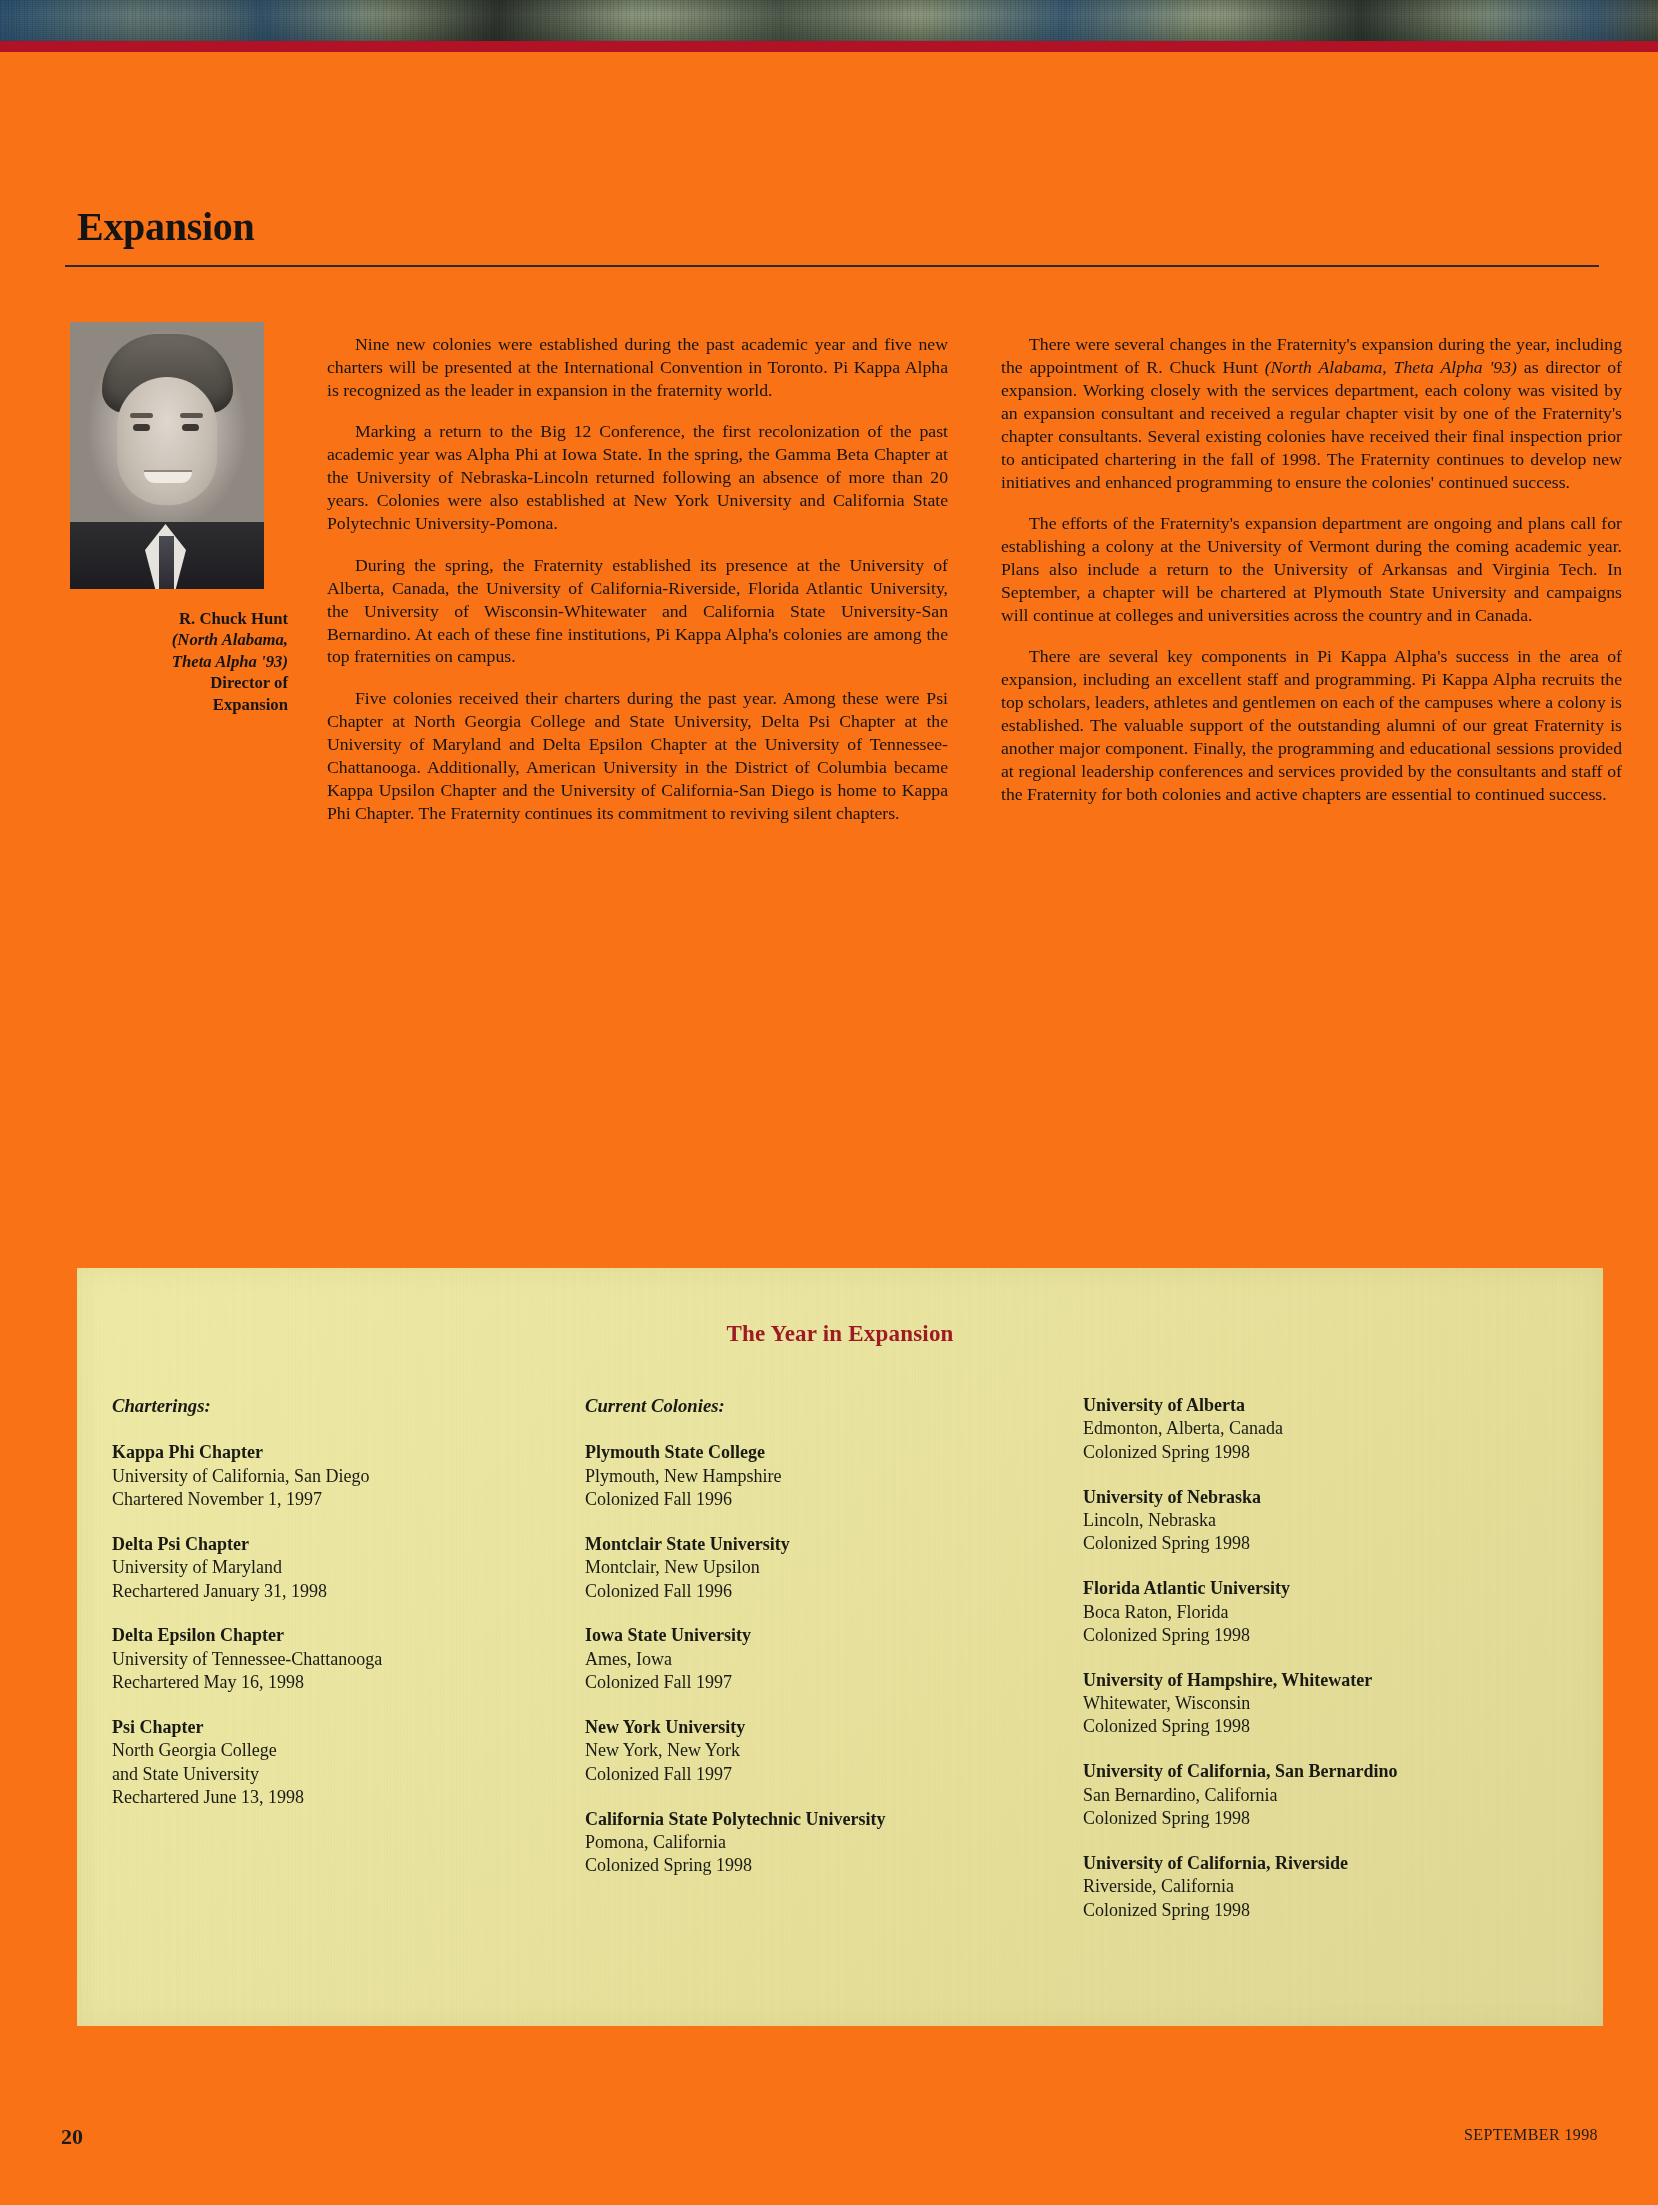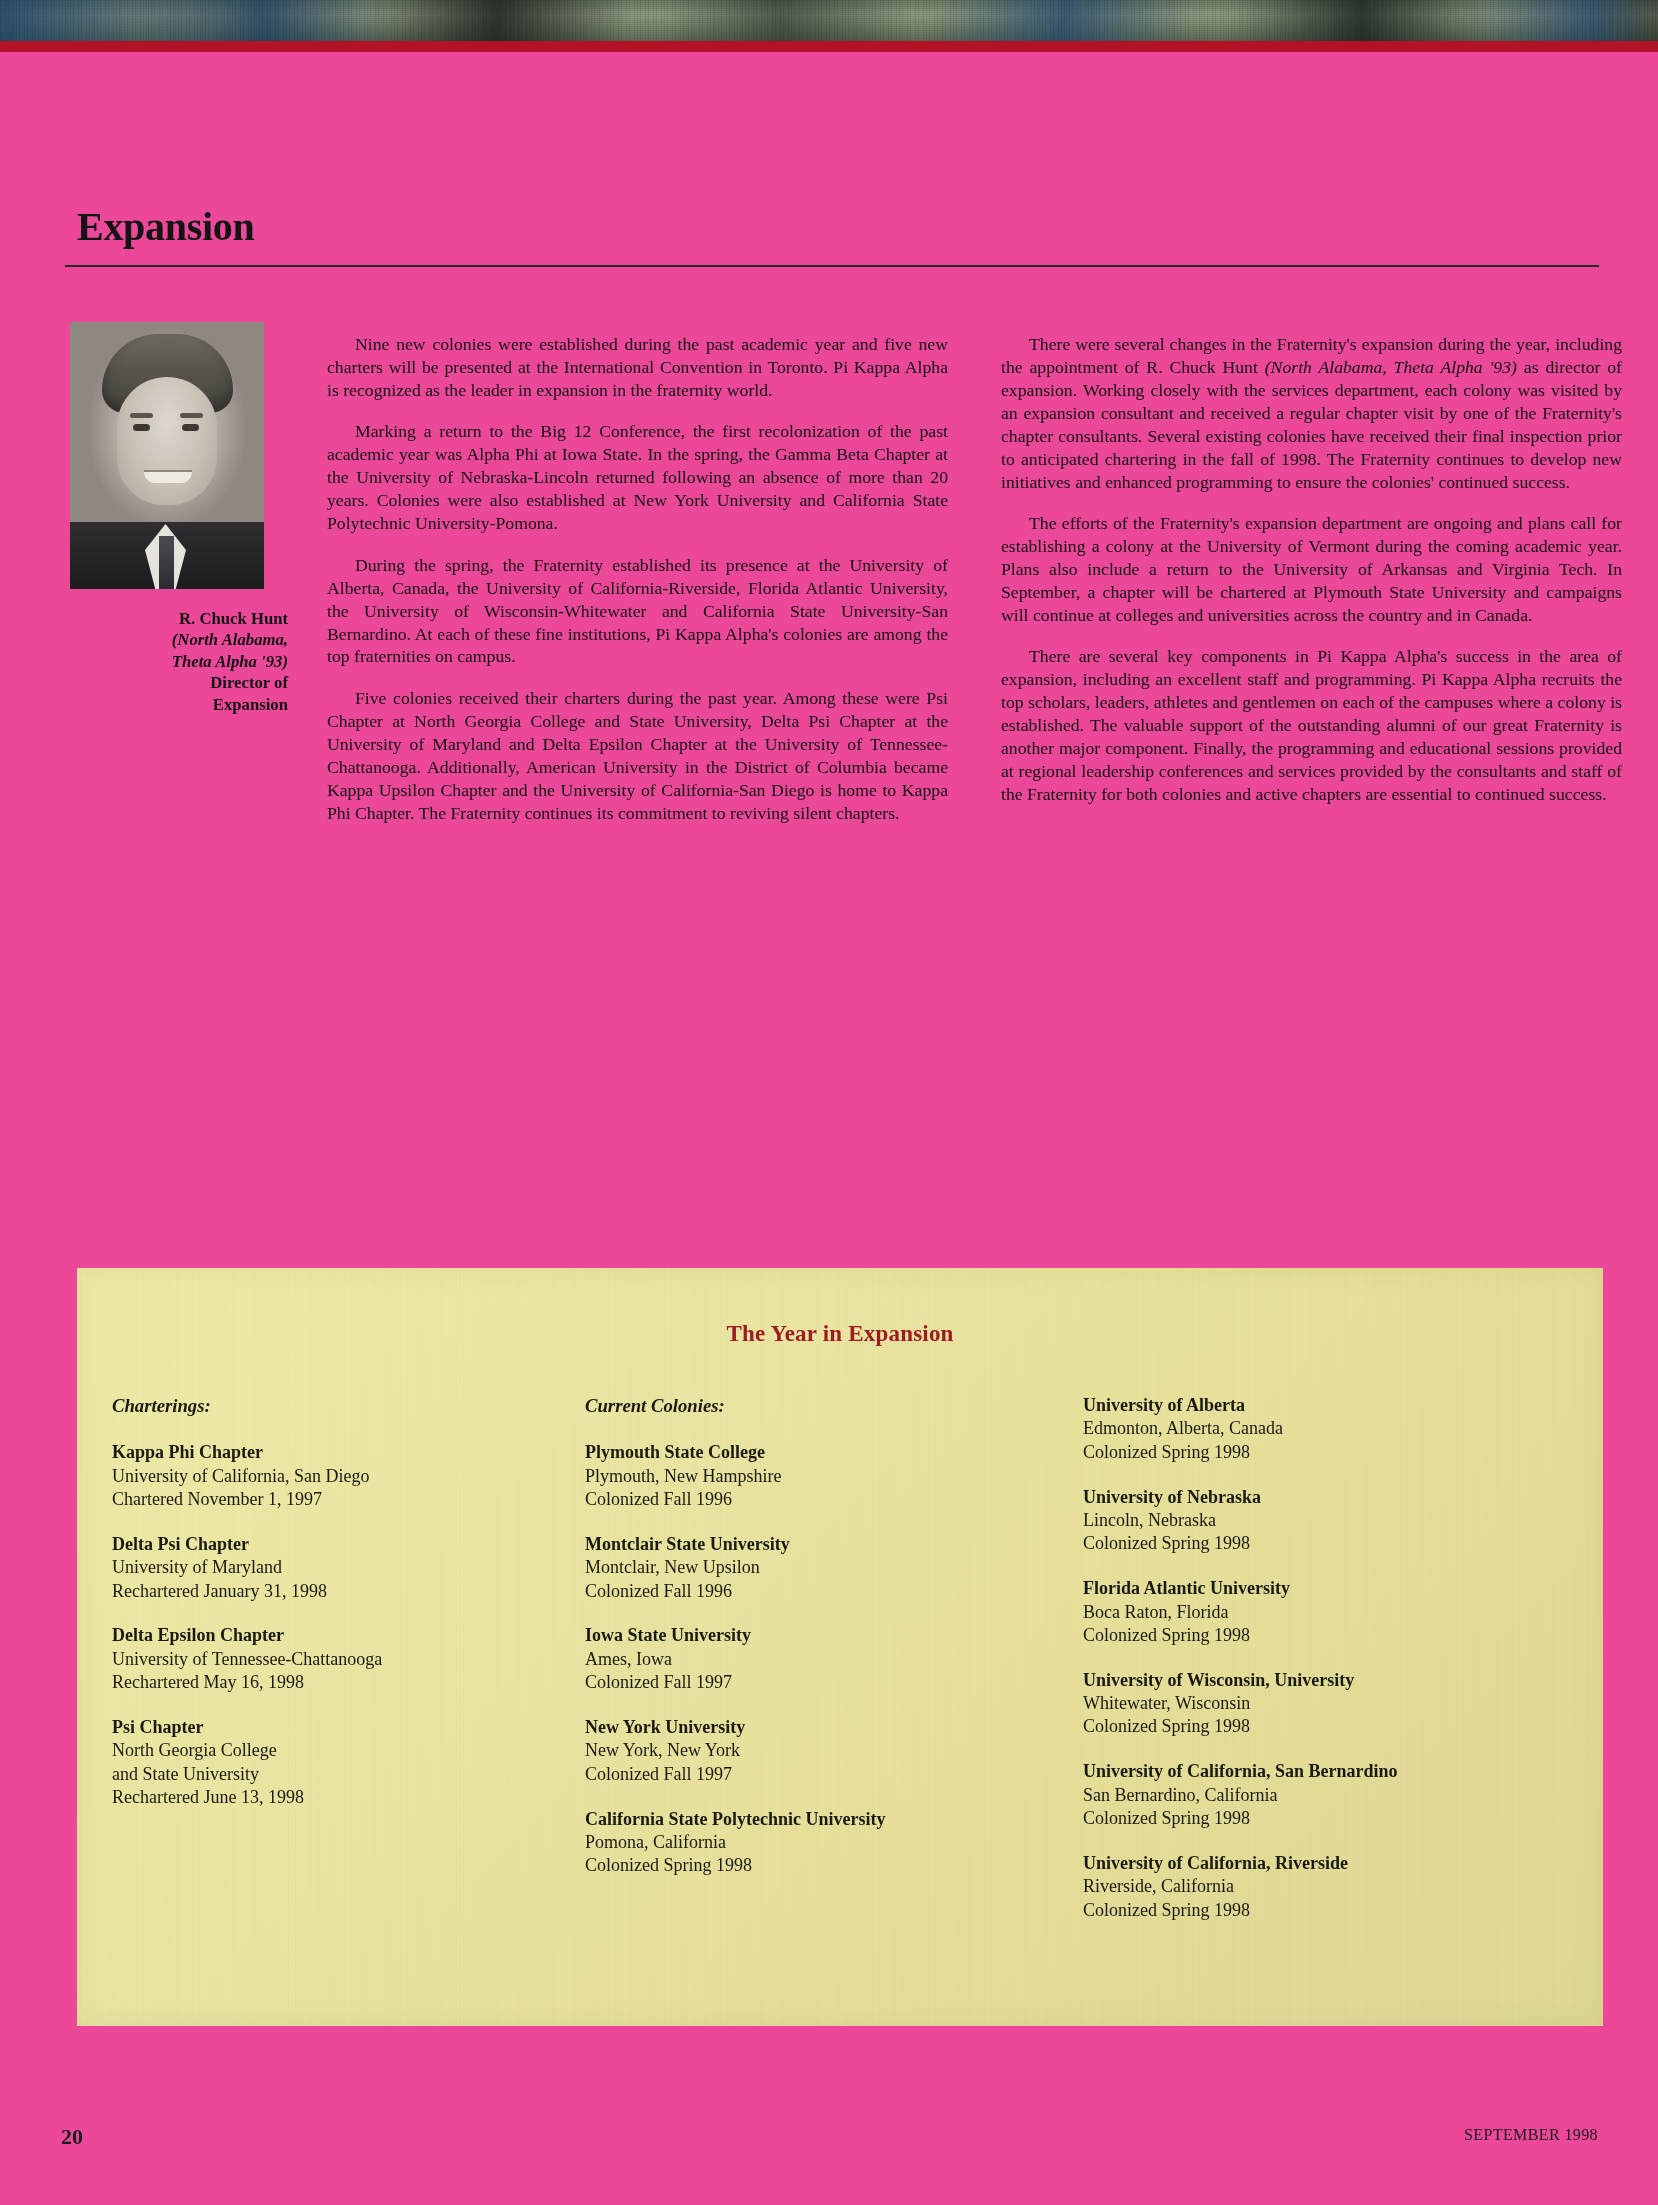--- a/index.html
+++ b/index.html
@@ -4,21 +4,21 @@
 <style>
   html, body {
     margin: 0;
     padding: 0;
     background: #ffffff;
   }
   .page {
     position: relative;
     width: 1659px;
     height: 2205px;
-    background: #ec4899;
+    background: #f97316;
     overflow: hidden;
     font-family: "Liberation Serif", serif;
   }
 
   
   .banner {
     position: absolute;
     left: 0; top: 0;
     width: 1659px;
     height: 41px;
@@ -348,21 +348,21 @@
         <div class="name">University of Nebraska</div>
         <div class="line">Lincoln, Nebraska</div>
         <div class="line">Colonized Spring 1998</div>
       </div>
       <div class="entry">
         <div class="name">Florida Atlantic University</div>
         <div class="line">Boca Raton, Florida</div>
         <div class="line">Colonized Spring 1998</div>
       </div>
       <div class="entry">
-        <div class="name">University of Wisconsin, University</div>
+        <div class="name">University of Hampshire, Whitewater</div>
         <div class="line">Whitewater, Wisconsin</div>
         <div class="line">Colonized Spring 1998</div>
       </div>
       <div class="entry">
         <div class="name">University of California, San Bernardino</div>
         <div class="line">San Bernardino, California</div>
         <div class="line">Colonized Spring 1998</div>
       </div>
       <div class="entry">
         <div class="name">University of California, Riverside</div>

